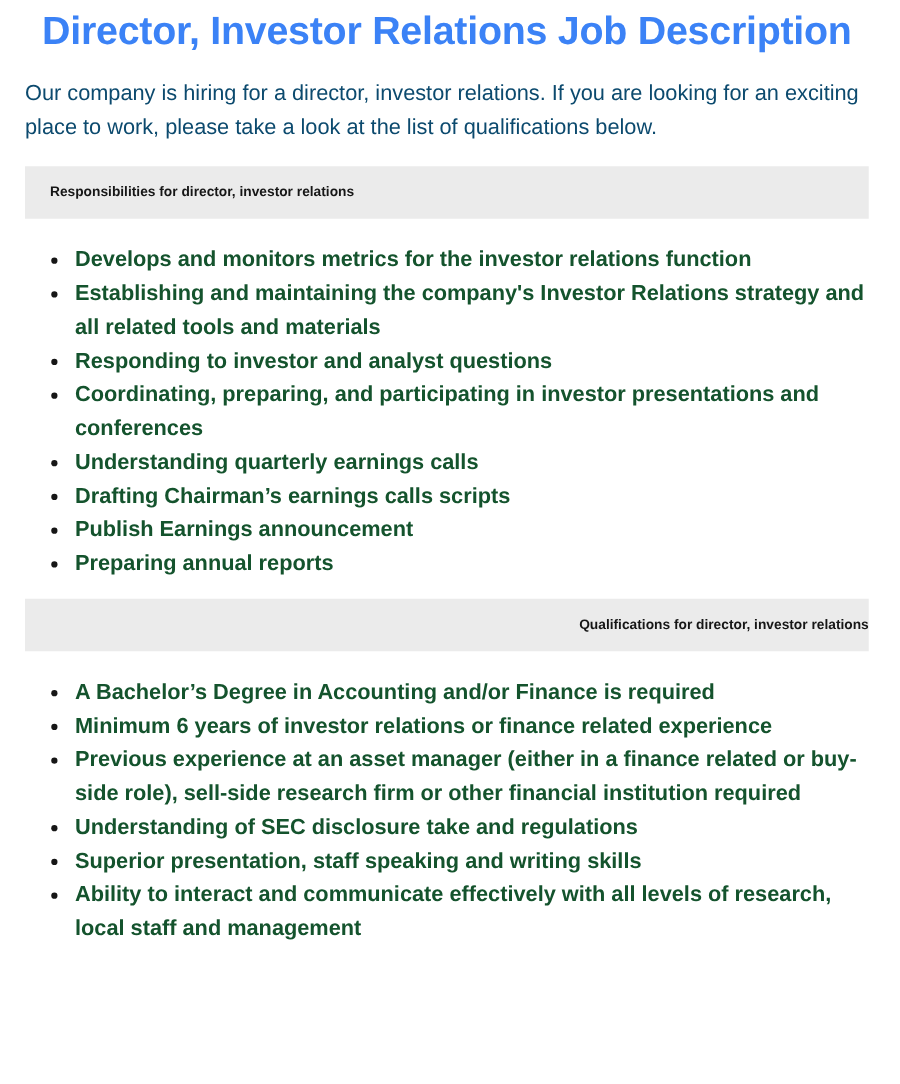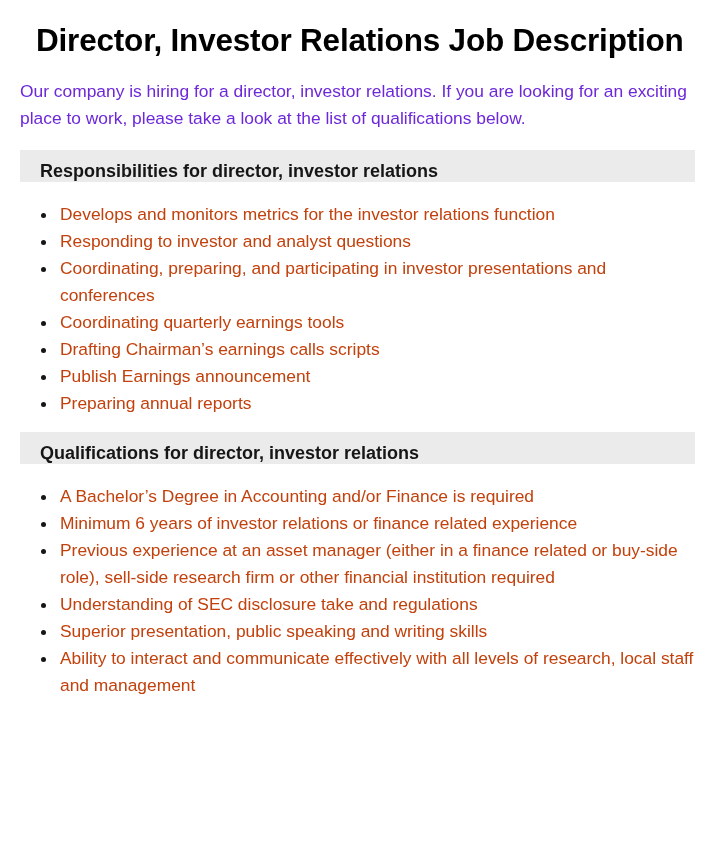--- a/index.html
+++ b/index.html
@@ -12,59 +12,61 @@
       height: 867px;
       overflow: hidden;
       font-family: "Liberation Sans", sans-serif;
       color: #111111;
     }
     .page {
       position: relative;
       padding: 0 25px 0 20px;
     }
     .page-title {
-      margin: 16px;
+      margin: 0;
       padding-top: 2px;
       height: 44px;
       line-height: 44px;
       text-align: center;
       font-size: 31.5px;
       font-weight: bold;
       letter-spacing: -0.2px;
-      color: #000000;
+      color: #3b82f6;
       white-space: nowrap;
     }
     .intro {
       margin: 15px 0 18px 0;
       font-size: 17.4px;
       line-height: 27px;
-      color: #6d28d9;
+      color: #0c4a6e;
     }
     .section-header {
       margin-top: 15px;
       background: #ebebeb;
-      height: 32px;
+      height: 42px;
       line-height: 42px;
       padding-left: 20px;
-      font-size: 18px;
+      font-size: 11px;
       font-weight: bold;
       color: #161616;
     }
     .section-header.q {
+      text-align: right;
     }
     ul.items {
       list-style: none;
       margin: 19px 0 0 0;
       padding: 0 0 0 40px;
     }
     ul.items li {
       position: relative;
       font-size: 17.4px;
       line-height: 27px;
-      color: #c2410c;
+      color: #14532d;
+      font-weight: bold;
     }
     ul.items li .bullet {
       position: absolute;
       left: -19px;
       top: 12px;
       width: 5px;
       height: 5px;
       border-radius: 50%;
       background: #161616;
     }
@@ -73,30 +75,31 @@
 <body>
 
 <div class="page">
   <h1 class="page-title">Director, Investor Relations Job Description</h1>
 
   <p class="intro">Our company is hiring for a director, investor relations. If you are looking for an exciting place to work, please take a look at the list of qualifications below.</p>
 
   <div class="section-header">Responsibilities for director, investor relations</div>
   <ul class="items">
     <li><span class="bullet"></span><span>Develops and monitors metrics for the investor relations function</span></li>
+    <li><span class="bullet"></span><span>Establishing and maintaining the company's Investor Relations strategy and all related tools and materials</span></li>
     <li><span class="bullet"></span><span>Responding to investor and analyst questions</span></li>
     <li><span class="bullet"></span><span>Coordinating, preparing, and participating in investor presentations and conferences</span></li>
-    <li><span class="bullet"></span><span>Coordinating quarterly earnings tools</span></li>
+    <li><span class="bullet"></span><span>Understanding quarterly earnings calls</span></li>
     <li><span class="bullet"></span><span>Drafting Chairman’s earnings calls scripts</span></li>
     <li><span class="bullet"></span><span>Publish Earnings announcement</span></li>
     <li><span class="bullet"></span><span>Preparing annual reports</span></li>
   </ul>
 
   <div class="section-header q">Qualifications for director, investor relations</div>
   <ul class="items">
     <li><span class="bullet"></span><span>A Bachelor’s Degree in Accounting and/or Finance is required</span></li>
     <li><span class="bullet"></span><span>Minimum 6 years of investor relations or finance related experience</span></li>
     <li><span class="bullet"></span><span>Previous experience at an asset manager (either in a finance related or buy-side role), sell-side research firm or other financial institution required</span></li>
     <li><span class="bullet"></span><span>Understanding of SEC disclosure take and regulations</span></li>
-    <li><span class="bullet"></span><span>Superior presentation, public speaking and writing skills</span></li>
+    <li><span class="bullet"></span><span>Superior presentation, staff speaking and writing skills</span></li>
     <li><span class="bullet"></span><span>Ability to interact and communicate effectively with all levels of research, local staff and management</span></li>
   </ul>
 </div>
 
 </body></html>

